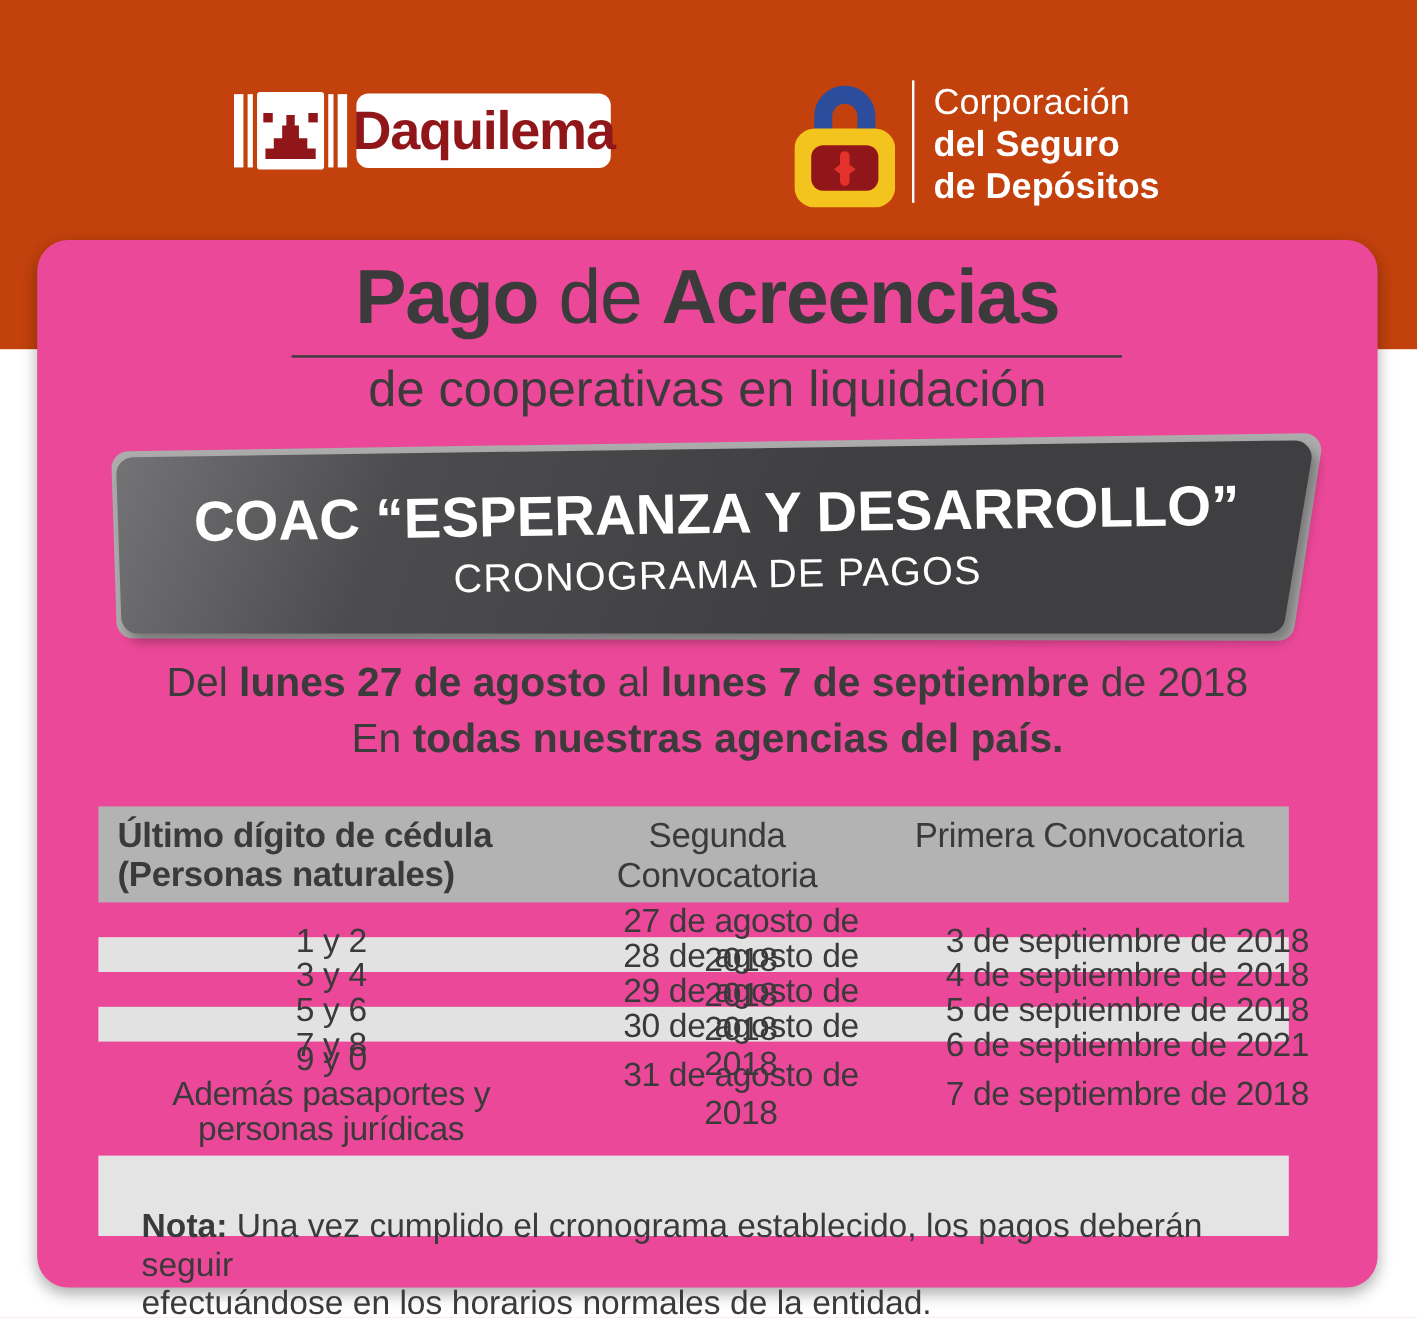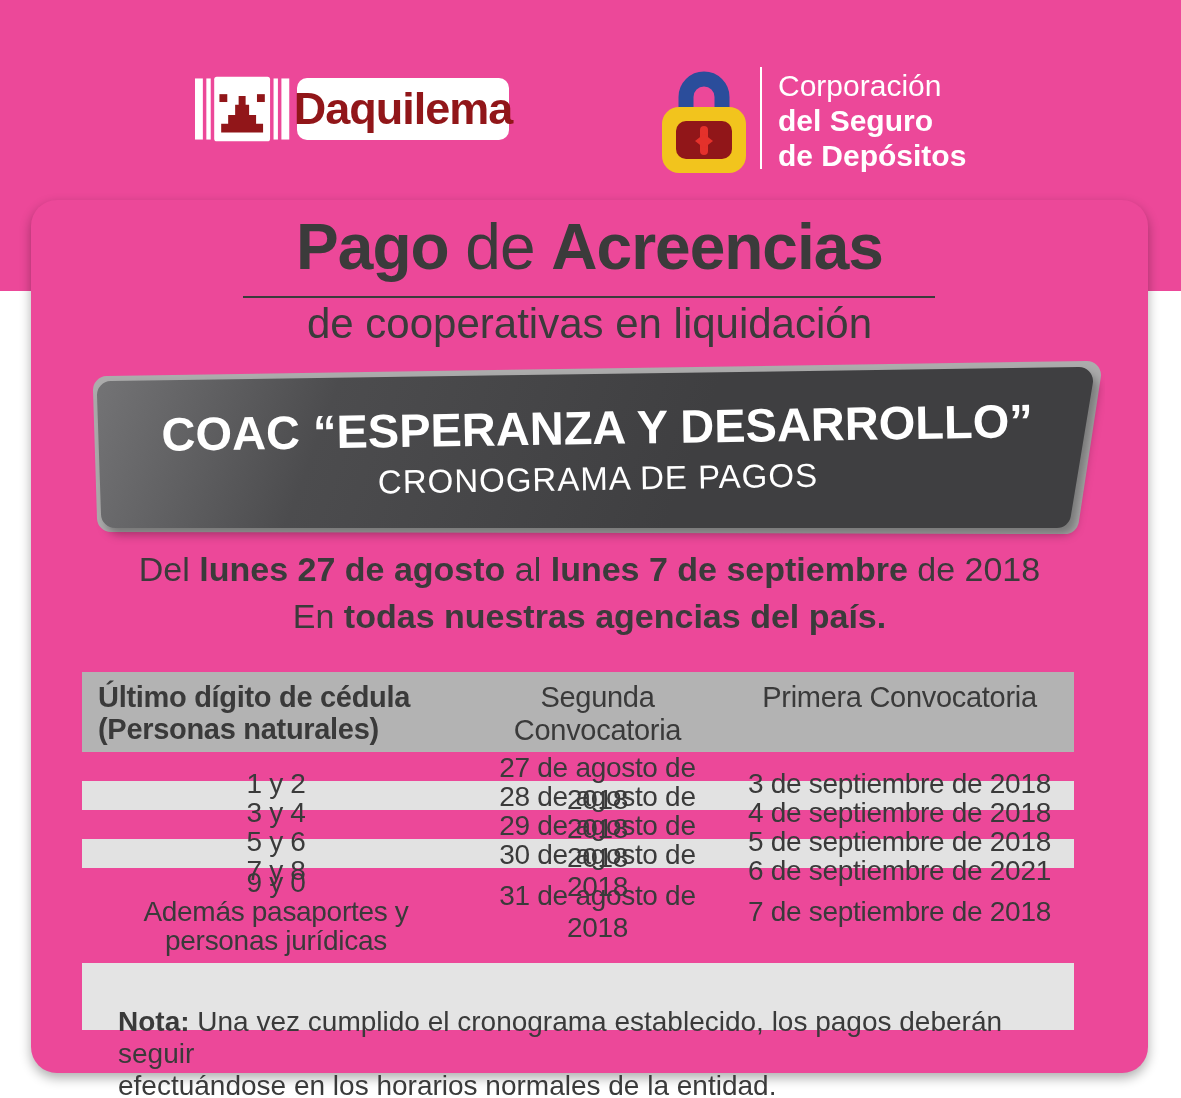--- a/index.html
+++ b/index.html
@@ -1,19 +1,19 @@
 <!DOCTYPE html>
 <html><head>
 <meta charset="utf-8">
 <style>
   html,body{margin:0;padding:0;background:#ffffff;}
   .page{position:relative;width:1181px;height:1098px;background:#ffffff;overflow:hidden;
         font-family:"Liberation Sans",sans-serif;color:#3b3b3b;}
   
-  .red-band{position:absolute;left:0;top:0;width:1181px;height:291px;background:#ec4899;}
+  .red-band{position:absolute;left:0;top:0;width:1181px;height:291px;background:#c2410c;}
   .daq-logo{position:absolute;left:195px;top:72px;width:334px;}
   .daq-row{display:flex;align-items:center;}
   .daq-wordbox{margin-left:6px;width:212px;height:62px;background:#ffffff;border-radius:10px;
                display:flex;align-items:center;justify-content:center;}
   .daq-word{font-size:45px;font-weight:700;color:#911619;letter-spacing:-1px;}
   .daq-tagline{margin-top:5px;text-align:center;color:#ffffff;font-weight:700;font-size:20px;letter-spacing:.5px;white-space:nowrap;}
   .csd-logo{position:absolute;left:662px;top:55px;display:flex;align-items:center;}
   .csd-divider{width:2px;height:102px;background:#ffffff;margin:8px 16px 0 14px;}
   .csd-text{margin-top:12px;color:#ffffff;font-size:30px;line-height:35px;}
   .csd-text .thin{font-weight:400;}
@@ -35,21 +35,21 @@
   .banner-l1{font-size:47px;font-weight:700;letter-spacing:0;line-height:58px;white-space:nowrap;}
   .banner-l2{font-size:33px;font-weight:400;letter-spacing:1px;line-height:44px;white-space:nowrap;}
   
   .dates{position:absolute;top:346px;left:0;width:100%;text-align:center;font-size:34px;line-height:47px;color:#3b3b3b;}
   .dates .b{font-weight:700;}
   
   .sched{position:absolute;left:51px;top:472px;width:992px;font-size:28px;letter-spacing:-.3px;color:#3a3a3a;}
   .t-head{display:grid;grid-template-columns:388px 255px 349px;background:#b3b3b3;height:80px;}
   .t-head .h1{padding:9px 0 0 16px;font-size:29px;line-height:32px;font-weight:bold;}
   .t-head .hc{padding-top:9px;text-align:center;font-size:29px;}
-  .t-row{display:grid;grid-template-columns:388px 255px 349px;height:29px;align-items:center;text-align:center;}
+  .t-row{display:grid;grid-template-columns:388px 255px 349px;height:29px;align-items:center;text-align:center;gap:20px;}
   .t-row.alt{background:#e2e2e2;}
   .t-row.tall{height:87px;}
   .t-row.tall .lines{line-height:29px;}
   
   .note{position:absolute;left:51px;top:763px;width:992px;height:67px;background:#e4e4e4;
         font-size:28px;line-height:32px;color:#3a3a3a;padding-top:3px;box-sizing:border-box;}
   .note-inner{padding-left:36px;margin-top:40px;}
   .note .b{font-weight:700;}
 </style>
 </head>

